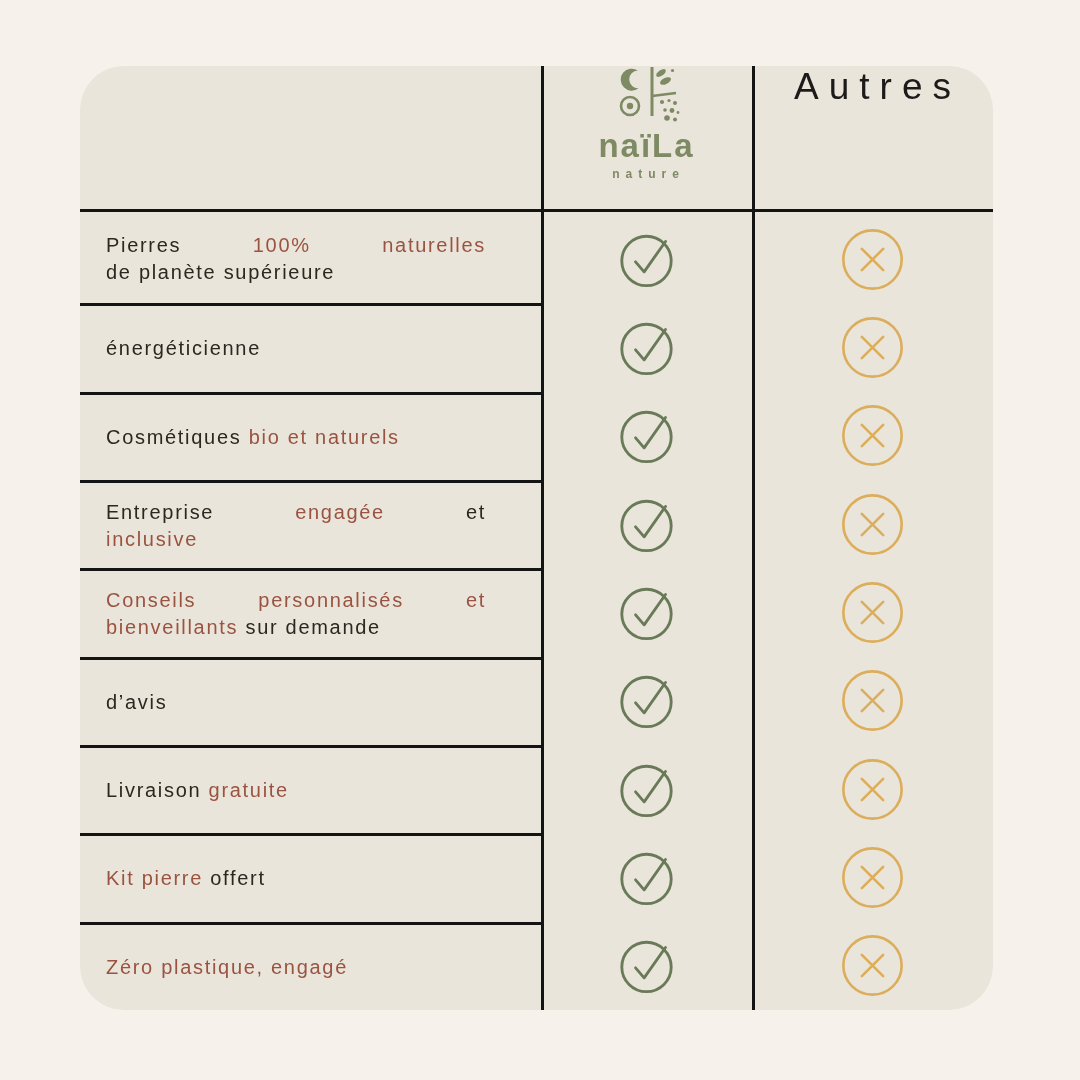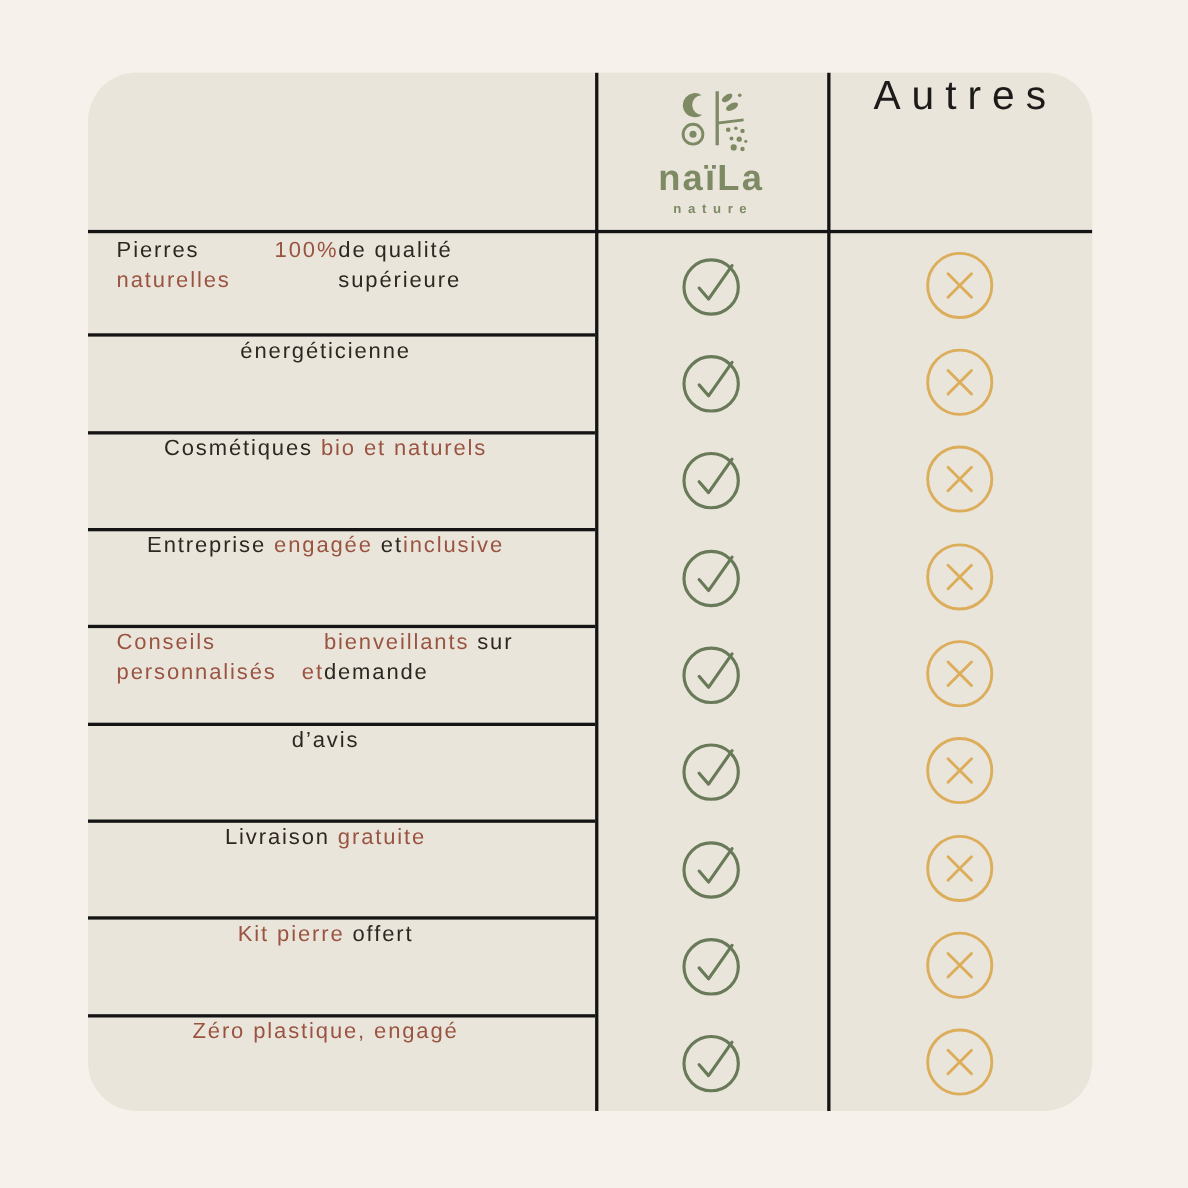--- a/index.html
+++ b/index.html
@@ -21,21 +21,21 @@
   .vline{position:absolute; top:0; bottom:0; width:3px; background:var(--line);}
   .vline1{left:461px;}
   .vline2{left:672px;}
 
   
   .header{
     position:absolute; left:0; top:0; width:100%; height:146px;
     display:flex; border-bottom:3px solid var(--line);
   }
   .h-feature{width:461px;}
-  .h-brand{width:211px; display:flex; flex-direction:column; align-items:center; justify-content:flex-start; padding-top:16px;}
+  .h-brand{width:211px; display:flex; flex-direction:column; align-items:center; justify-content:flex-start; padding-top:0;}
   .h-competitor{width:241px; display:flex; align-items:flex-start; justify-content:center;}
   .competitor-label{
     font-size:37px; letter-spacing:10px; color:#1d1b19; font-weight:500;
     padding-left:10px; white-space:nowrap;
   }
   .brand-wordmark{
     font-size:33px; font-weight:700; color:var(--logo-green); letter-spacing:2px;
     line-height:1; margin-top:1px;
   }
   .brand-tagline{
@@ -43,21 +43,21 @@
     margin-top:5px; padding-left:4px;
   }
 
   
   .rows{
     position:absolute; left:0; top:149px; width:100%; height:795px;
     display:flex; flex-direction:column;
   }
   .row{flex:1; display:flex;}
   .feature{
-    width:461px; display:flex; flex-direction:row; justify-content:center;
+    width:461px; display:flex; flex-direction:column; justify-content:center;
     padding:0 55px 0 26px;
   }
   .row + .row .feature{border-top:3px solid var(--line);}
   .line{
     font-size:20px; line-height:27px; letter-spacing:1.7px; color:var(--ink);
     text-justify:inter-word;
   }
   .line.just{text-align:justify; text-align-last:justify;}
   .acc{color:var(--accent);}
   .dk{color:var(--ink);}
@@ -105,21 +105,21 @@
 
     <div class="h-competitor">
       <div class="competitor-label">Autres</div>
     </div>
   </div>
 
   <div class="rows">
       <div class="row">
         <div class="feature">
           <div class="line just"><span class="dk">Pierres </span><span class="acc">100% naturelles</span></div>
-          <div class="line"><span class="dk">de qualité supérieure</span></div>
+          <div class="line"><span class="dk">de planète supérieure</span></div>
         </div>
         <div class="cell">
   <svg width="57" height="57" viewBox="0 0 60 60" fill="none">
     <circle cx="30" cy="31.5" r="26" stroke="#697a58" stroke-width="3"></circle>
     <path d="M18.5 32.5 L27.5 43 L50 11" stroke="#697a58" stroke-width="3" stroke-linecap="round" stroke-linejoin="round"></path>
   </svg>
 </div>
         <div class="cell cell-x">
   <svg width="63" height="63" viewBox="0 0 62 62" fill="none">
     <circle cx="31" cy="31" r="28.7" stroke="#dcae5c" stroke-width="2.6"></circle>

